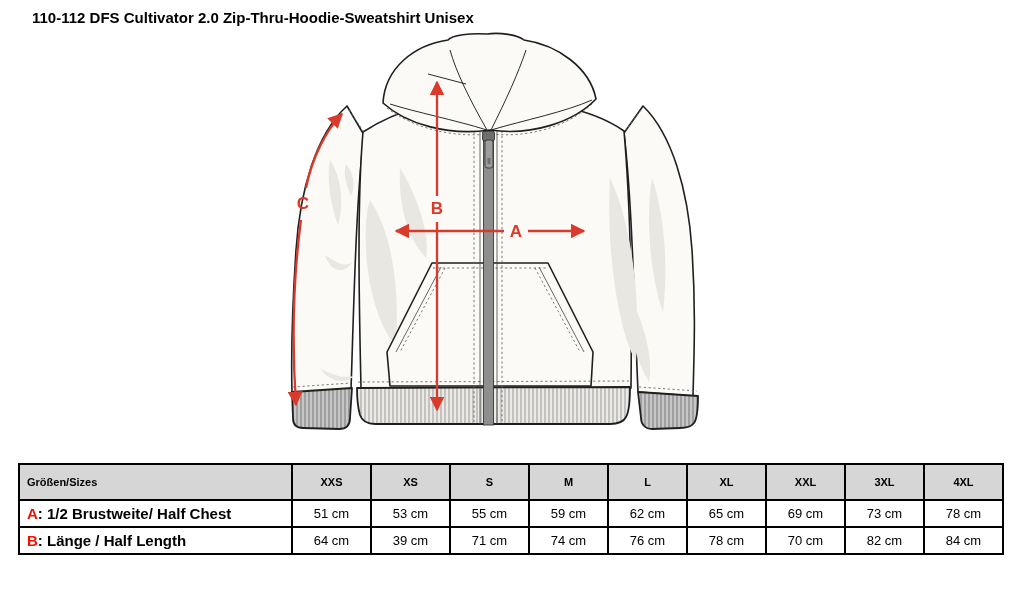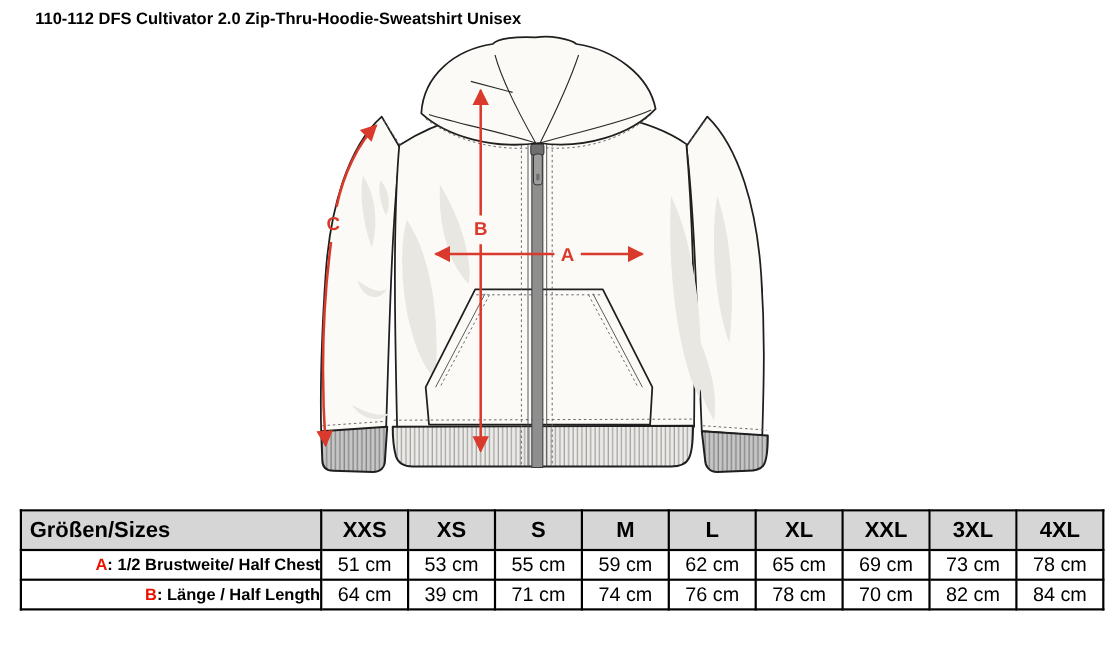--- a/index.html
+++ b/index.html
@@ -30,27 +30,27 @@
   table.size-table{
     position:absolute;left:18px;top:463px;width:983px;
     border-collapse:collapse;table-layout:fixed;
   }
   .size-table th,.size-table td{
     border:2px solid #000;padding:0;overflow:hidden;white-space:nowrap;
   }
   .size-table col.c-label{width:273px;}
   .size-table col.c-size{width:79px;}
   .size-table thead th{
-    background:var(--header-bg);height:34px;font-size:20px;font-weight:bold;
+    background:var(--header-bg);height:34px;font-size:11px;font-weight:bold;
     text-align:center;
   }
   .size-table thead th.h-label{text-align:left;padding-left:7px;}
-  .size-table tbody td{height:25px;font-size:18px;text-align:center;}
+  .size-table tbody td{height:25px;font-size:13px;text-align:center;}
   .size-table tbody td.r-label{
-    text-align:right;font-size:15px;font-weight:bold;margin-left:20px;
+    text-align:left;padding-left:7px;font-size:15px;font-weight:bold;margin-left:20px;
   }
   .size-table .letter{color:var(--letter-red);}
 </style>
 </head>
 <body>
 
 <div class="page-title">110-112 DFS Cultivator 2.0 Zip-Thru-Hoodie-Sweatshirt Unisex</div>
 
 <div class="diagram-wrap">
 <svg width="430" height="415" viewBox="283 28 430 415" xmlns="http://www.w3.org/2000/svg">

